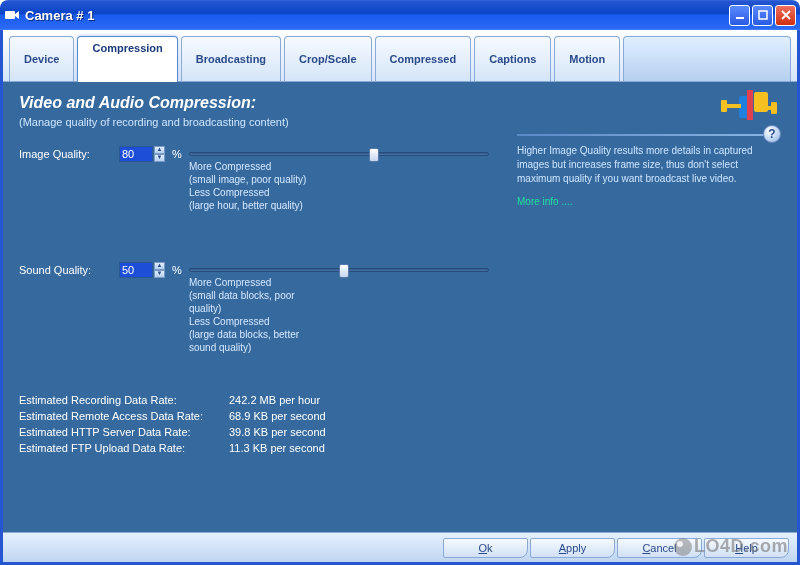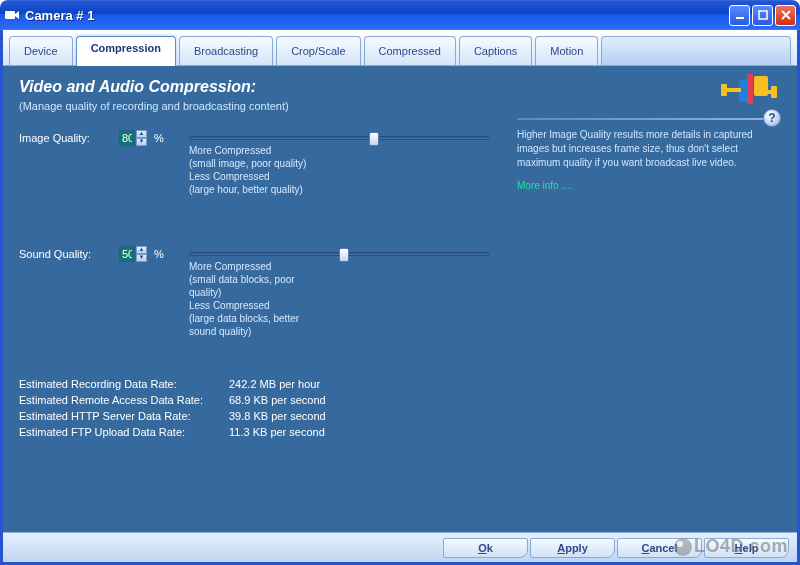--- a/index.html
+++ b/index.html
@@ -35,29 +35,30 @@
 }
 
 .tabbar {
   background: linear-gradient(to bottom, #fff, #d5e5ff);
   display: flex;
   padding: 6px 6px 0 6px;
   gap: 3px;
   border-bottom: 1px solid #8aaad5;
 }
 .tab {
-  padding: 8px 14px;
+  padding: 16px 14px;
   font-size: 11px;
   color: #2a4a8a;
   background: linear-gradient(to bottom, #f5faff, #d5e5f8);
   border: 1px solid #8aaad5;
   border-bottom: none;
   border-radius: 4px 4px 0 0;
   cursor: pointer;
   position: relative;
+  font-weight: bold;
 }
 .tab.active {
   background: #fff;
   color: #1a3a7a;
   font-weight: bold;
   padding: 5px 14px;
   margin-bottom: -1px;
   border-color: #5a8ad0;
   box-shadow: 0 -1px 3px rgba(90,138,208,0.3);
 }
@@ -70,21 +71,21 @@
   padding: 12px 16px;
   position: relative;
   font-size: 11px;
 }
 .section-title { font-size: 16px; font-weight: bold; font-style: italic; margin-bottom: 4px; }
 .section-sub { font-size: 11px; color: #cde5ff; margin-bottom: 18px; }
 
 .row { display: flex; align-items: flex-start; margin-bottom: 10px; }
 .label-col { width: 100px; padding-top: 2px; }
 .val-col { width: 70px; display: flex; align-items: center; }
-.val-col input { width: 16px; background: #0f766e; color: #fff; border: 1px solid #2a5a90; font-size: 11px; padding: 1px 2px; text-align: left; }
+.val-col input { width: 34px; background: #1d4ed8; color: #fff; border: 1px solid #2a5a90; font-size: 11px; padding: 1px 2px; text-align: left; }
 .spinner { width: 12px; margin-left: 1px; display:flex; flex-direction:column; }
 .spinner div { width: 11px; height: 8px; background: linear-gradient(to bottom,#e0efff,#b5d0f0); border:1px solid #7a9ac5; font-size:6px; line-height:5px; text-align:center; color:#2a4a8a; cursor:pointer;}
 .val-col .pct { margin-left: 6px; }
 
 .slider-col { width: 300px; position: relative; }
 .slider-track { height: 4px; background: linear-gradient(to bottom,#2a5585,#4a7ab5); border:1px solid #2a4a7a; border-radius:2px; margin: 6px 0 4px 0; position:relative; }
 .slider-thumb { position:absolute; top:-5px; width:10px; height:14px; background:linear-gradient(to bottom,#fff,#c5d5f0); border:1px solid #5a7aaa; border-radius:2px; }
 .slider-labels { display:flex; justify-content:space-between; font-size:10px; color:#d5e8ff;flex-direction:column; }
 .slider-labels div { width: 130px; line-height:1.3; }
 .slider-labels div:last-child { text-align:left; }
@@ -116,21 +117,20 @@
   height: 20px;
   font-size: 11px;
   color: #2a4a8a;
   background: linear-gradient(to bottom, #f5faff, #d0e0f5);
   border: 1px solid #8aaad5;
   border-radius: 2px 2px 8px 2px;
   cursor: pointer;
   text-align: center;
   line-height: 18px;
   padding: 0 18px;
-  font-weight: bold;
 }
 .fbtn .ul { text-decoration: underline; }
 
 .watermark { position:absolute; bottom:8px; right:12px; font-size:18px; font-weight:bold; color:rgba(120,120,120,0.6); letter-spacing:0.5px; pointer-events:none; }
 .watermark .dot { width:18px; height:18px; border-radius:50%; background:rgba(120,120,120,0.5); display:inline-block; vertical-align:middle; margin-right:2px; position:relative; }
 .watermark .dot::after { content:""; position:absolute; width:6px; height:6px; background:#fff; border-radius:50%; top:3px; left:3px; opacity:.8;}
 </style>
 </head>
 <body>
 

